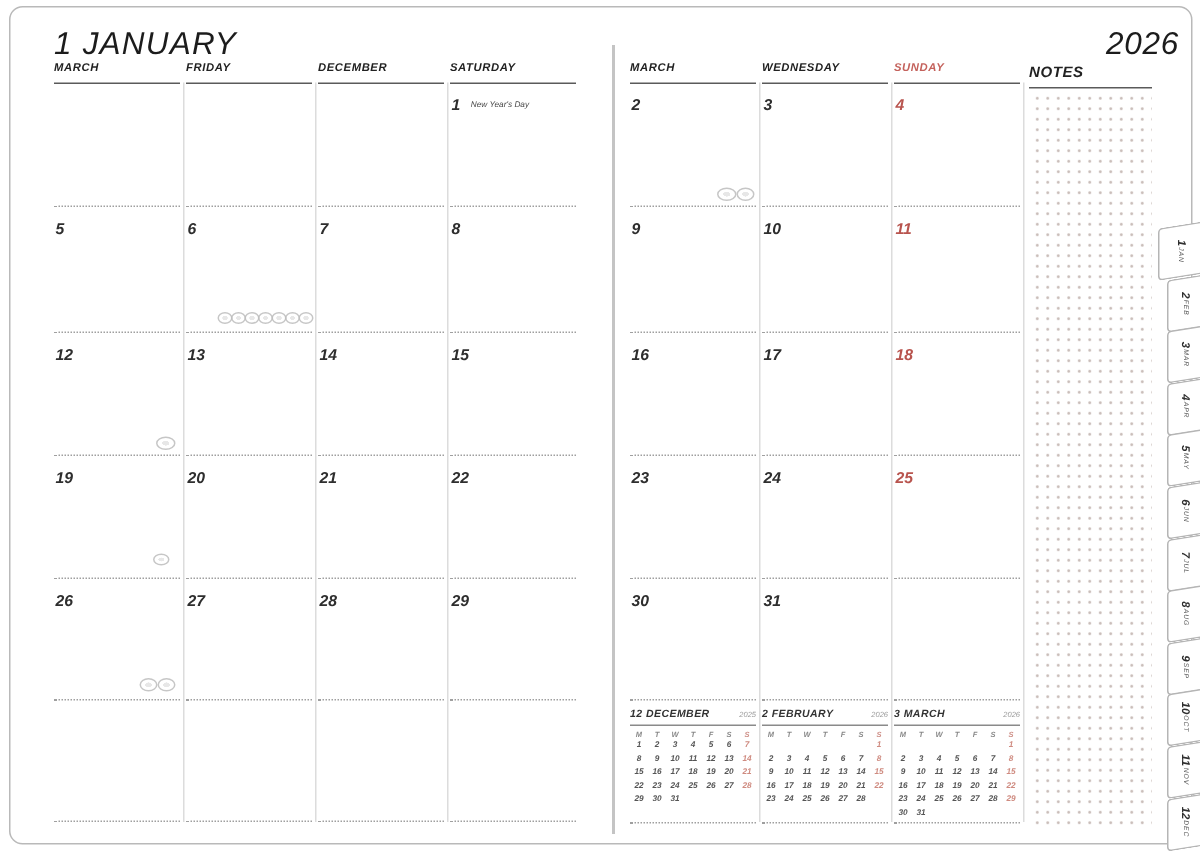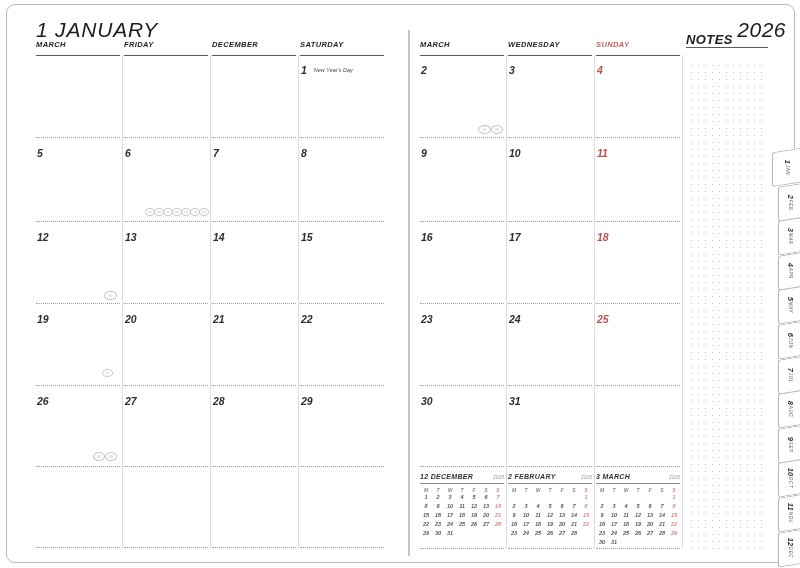--- a/index.html
+++ b/index.html
@@ -4,21 +4,21 @@
 <style>
   html,body{margin:0;padding:0;background:#fff;}
   #stage{position:relative;width:800px;height:568px;background:#fff;overflow:hidden;
          font-family:"Liberation Sans","DejaVu Sans",sans-serif;color:#2b2b2b;font-style:italic;}
   .sheet{position:absolute;left:6px;top:4px;right:5px;bottom:5px;border:1px solid #b9b9b9;border-radius:9px;}
   .title{position:absolute;left:36px;top:18px;font-size:21px;letter-spacing:.8px;color:#1c1c1c;}
   .year{position:absolute;left:700px;top:18px;width:86px;text-align:right;font-size:21px;letter-spacing:.5px;color:#1c1c1c;}
   .colhead{position:absolute;top:40px;height:15px;width:84px;font-size:7.5px;font-weight:700;
            letter-spacing:.4px;color:#222;border-bottom:1px solid #5a5a5a;}
   .colhead.red{color:#c4625c;}
-  .notes-head{position:absolute;left:686px;top:32px;width:82px;height:15px;font-size:13px;
+  .notes-head{position:absolute;left:686px;top:43px;width:82px;height:15px;font-size:10px;
               font-weight:700;letter-spacing:.4px;border-bottom:1px solid #5a5a5a;color:#222;}
   .notes-grid{position:absolute;left:686px;top:60px;width:82px;height:492px;
               background-image:radial-gradient(#c9bcb8 .8px,transparent 1px);
               background-size:7px 7px;background-position:2px 2px;}
   .vline{position:absolute;top:55px;height:493px;width:1px;background:#dcdcdc;}
   .gutter{position:absolute;left:408px;top:30px;height:526px;width:2px;background:#c4c4c4;}
   .cell{position:absolute;width:84px;box-sizing:border-box;padding:5px 0 0 1px;}
   .cell.rline{border-top:1px dotted #9f9f9f;}
   .cell.bline{border-bottom:1px dotted #9f9f9f;}
   .dnum{font-size:10.5px;font-weight:700;color:#2e2e2e;line-height:1;}

